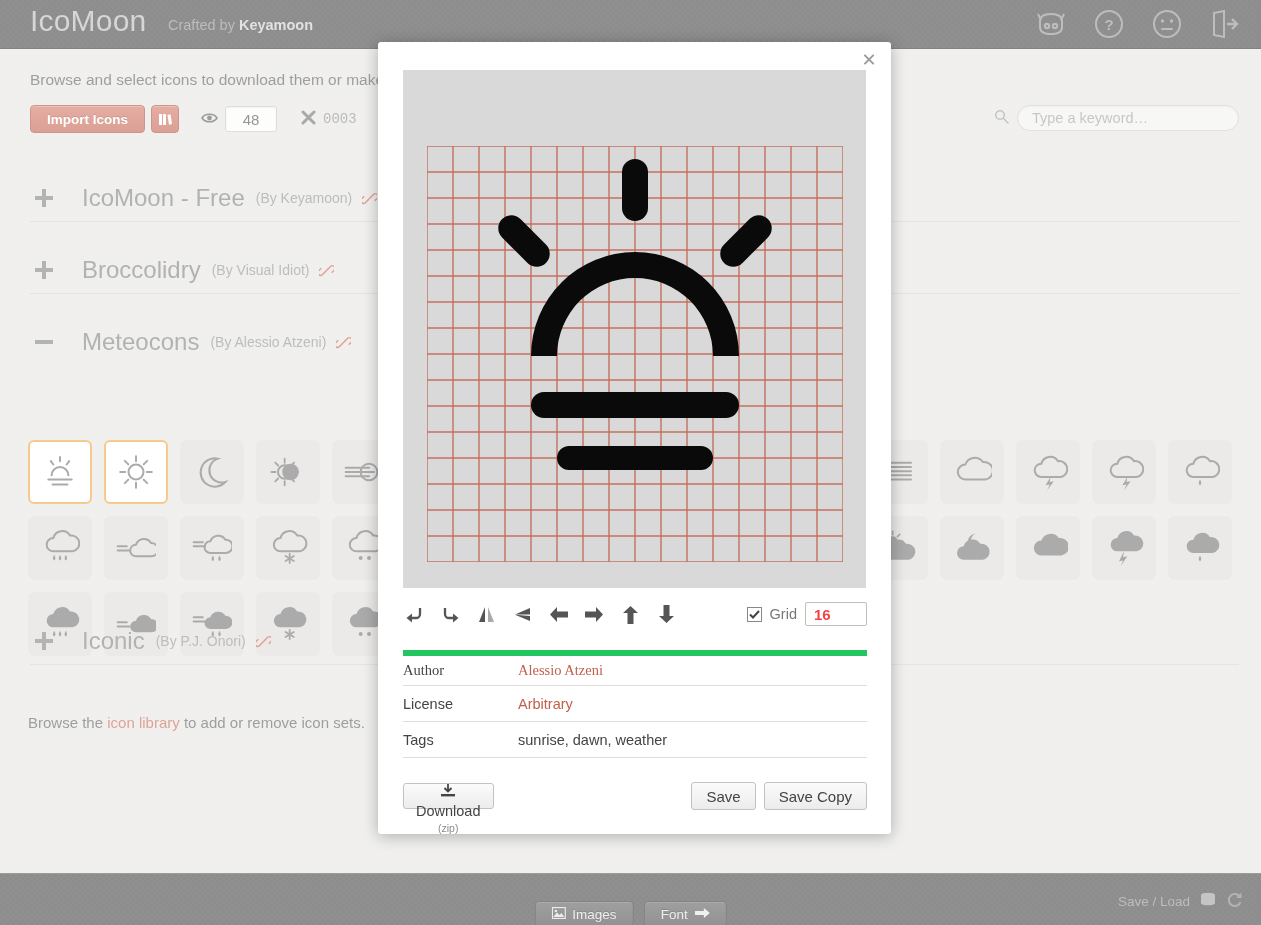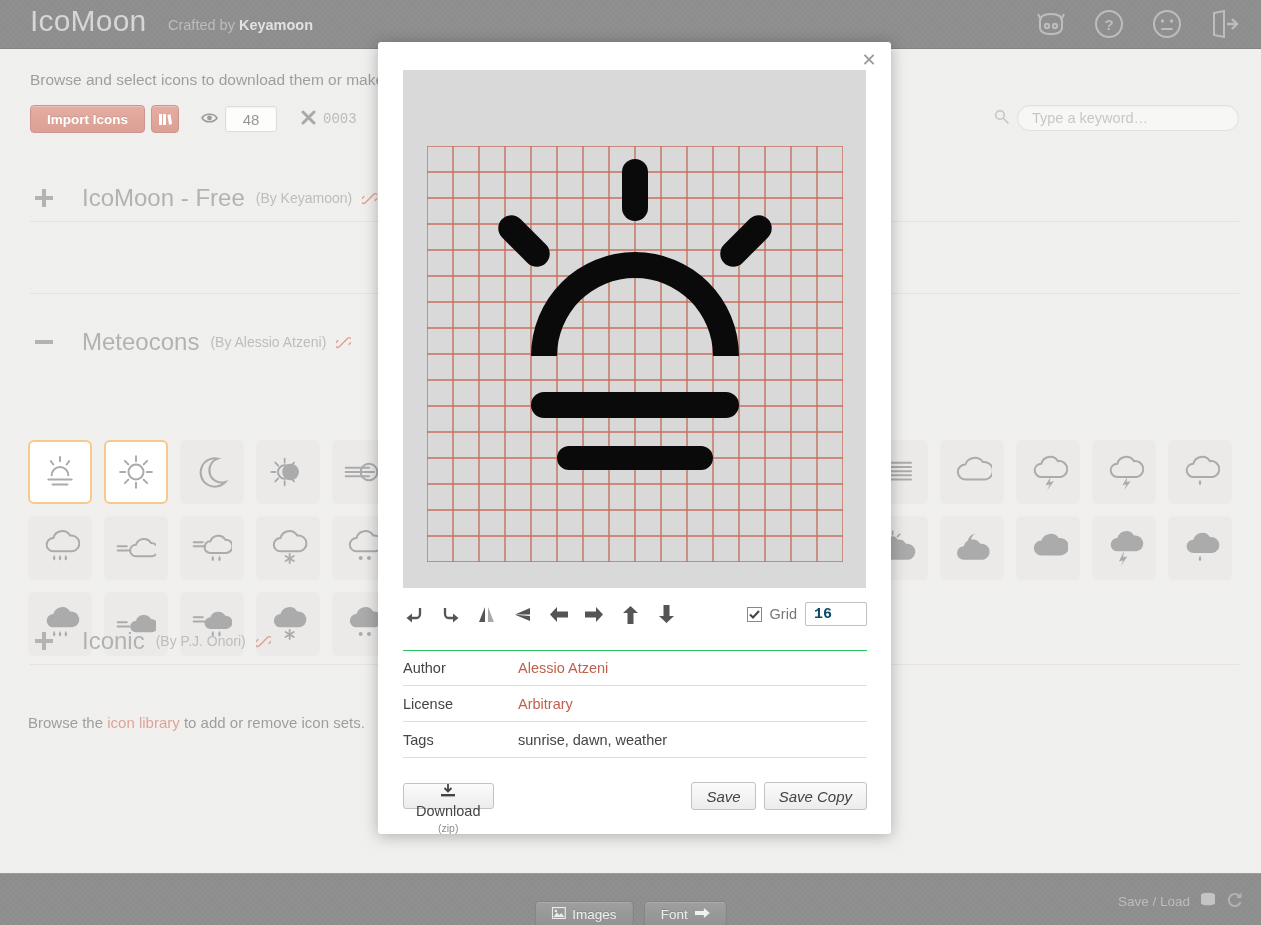--- a/index.html
+++ b/index.html
@@ -160,48 +160,47 @@
   .edit-tools { position: absolute; left: 25px; top: 560px; display: flex; align-items: center; gap: 14px; }
   .etool { width: 22px; height: 24px; display: flex; align-items: center; justify-content: center; cursor: pointer; }
   .grid-ctrl { position: absolute; right: 24px; top: 560px; display: flex; align-items: center; gap: 8px; }
   .chk {
     width: 15px; height: 15px; border: 1px solid #888; background: #fff;
     display: flex; align-items: center; justify-content: center; cursor: pointer;
   }
   .grid-lbl { font-size: 14.5px; color: #777; }
   .grid-num {
     width: 62px; height: 24px; border: 1px solid #c2c0bd; background: #fff;
-    border-radius: 2px; padding: 0 8px; font-size: 15px; color: #0c4a6e; font-weight: bold;
-    font-family: Liberation Mono, monospace;
+    border-radius: 2px; padding: 0 8px; font-size: 15px; color: #ef4444; font-weight: bold;
+    font-family: Liberation Sans, sans-serif;
   }
 
   .meta { position: absolute; left: 25px; right: 24px; top: 608px; }
   .meta-row {
     display: flex; align-items: center; height: 36px;
     border-bottom: 1px solid #e0dedb;
   }
-  .meta-row:first-child { border-top: 1px solid #22c55e; }
+  .meta-row:first-child { border-top: 6px solid #22c55e; font-family: Liberation Serif, serif; }
   .meta-k { width: 115px; font-size: 14.5px; color: #444; }
   .meta-v { font-size: 14.5px; color: #444; }
   .meta-v.link { color: #c1604c; cursor: pointer; }
 
   .modal-actions { position: absolute; left: 25px; right: 24px; top: 740px; display: flex; align-items: center; }
   .btn-dl {
     height: 26px; padding: 0 12px; border-radius: 3px;
     background: linear-gradient(#fbfbfb, #ececec); border: 1px solid #c4c2bf;
     font-size: 14.5px; color: #444; display: flex; align-items: center; gap: 3px; cursor: pointer; flex-direction: column;
   }
   .btn-dl .zip { font-size: 10.5px; color: #8d8d8d; }
   .modal-right { margin-left: auto; display: flex; gap: 8px; }
   .btn-plain {
     height: 28px; padding: 2px 14px; border-radius: 3px;
     background: linear-gradient(#fbfbfb, #ececec); border: 1px solid #c4c2bf;
     font-size: 15px; color: #444; cursor: pointer;
     font-family: "Liberation Sans", sans-serif;
-    font-style: italic;
   }
 </style>
 </head>
 <body>
 
 <div id="app">
 
   <div class="topbar">
     <div class="brand">IcoMoon</div>
     <div class="brand-sub">
@@ -299,20 +298,38 @@
             <g fill="none" stroke="#c9604c" stroke-width="1.5">
           <path d="M6 9 L3.5 11.5 a2.6 2.6 0 0 1-3.7-3.7 L2.3 5.3"></path>
           <path d="M9 6 L11.5 3.5 a2.6 2.6 0 0 1 3.7 3.7 L12.7 9.7"></path>
           <path d="M5.5 9.5 L9.5 5.5"></path>
             </g>
           </svg>
       </span>
     </div>
     <div class="divider" style="top:172px"></div>
 
+    <div class="setrow" style="top:207px">
+      <span class="plusmin">
+        <svg width="22" height="22" viewBox="0 0 22 22">
+            <path d="M9 2 H13 V9 H20 V13 H13 V20 H9 V13 H2 V9 H9 Z" fill="#7c7c7c"></path>
+          </svg>
+      </span>
+      <span class="set-name">Broccolidry</span>
+      <span class="set-by">(By Visual Idiot)</span>
+      <span class="set-link">
+        <svg width="15" height="15" viewBox="0 0 15 15">
+            <g fill="none" stroke="#c9604c" stroke-width="1.5">
+          <path d="M6 9 L3.5 11.5 a2.6 2.6 0 0 1-3.7-3.7 L2.3 5.3"></path>
+          <path d="M9 6 L11.5 3.5 a2.6 2.6 0 0 1 3.7 3.7 L12.7 9.7"></path>
+          <path d="M5.5 9.5 L9.5 5.5"></path>
+            </g>
+          </svg>
+      </span>
+    </div>
     <div class="divider" style="top:244px"></div>
 
     <div class="setrow" style="top:279px">
       <span class="plusmin">
         <svg width="22" height="22" viewBox="0 0 22 22">
             <rect x="2" y="9" width="18" height="4" fill="#7c7c7c"></rect>
           </svg>
       </span>
       <span class="set-name">Meteocons</span>
       <span class="set-by">(By Alessio Atzeni)</span>

